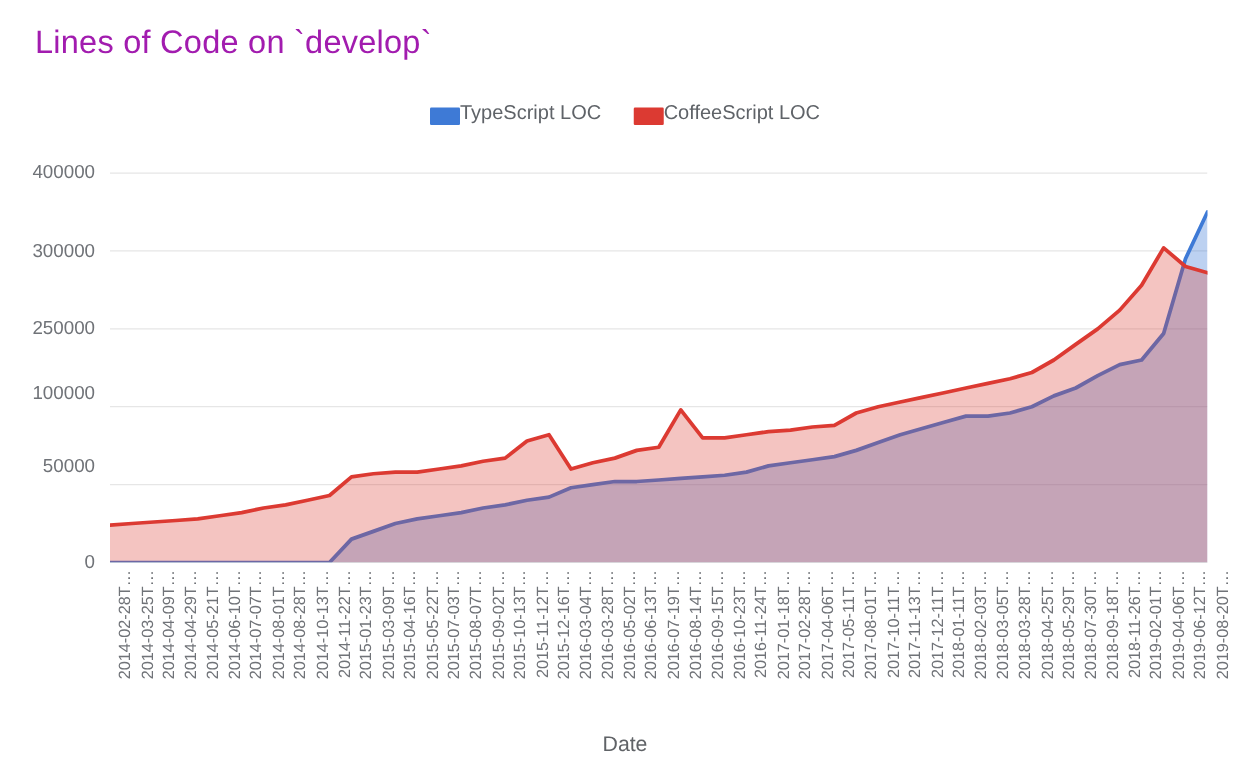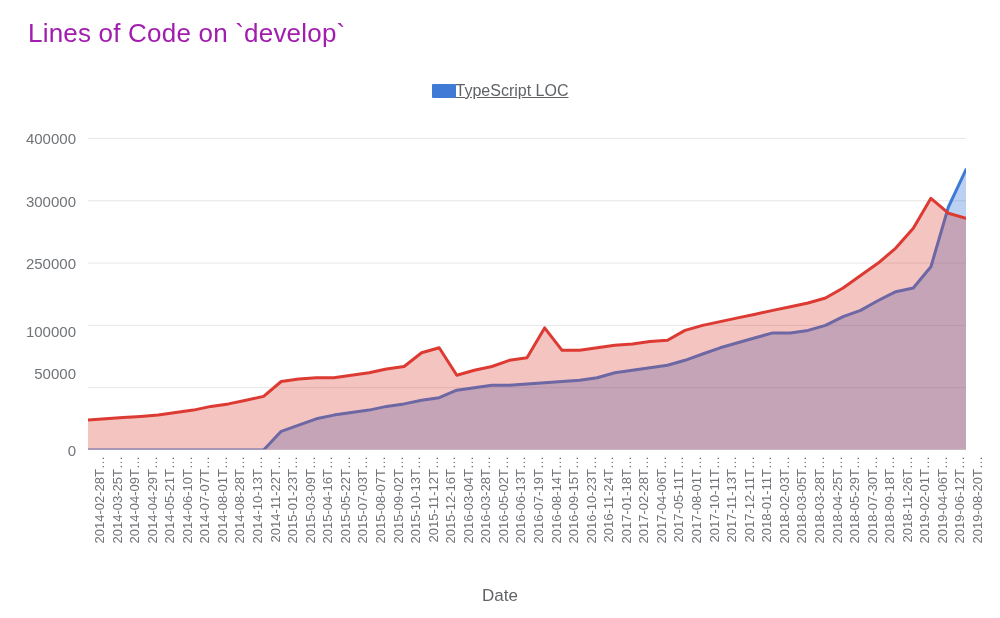--- a/index.html
+++ b/index.html
@@ -28,23 +28,22 @@
     left: 0;
     width: 1000px;
     display: flex;
     justify-content: center;
     gap: 26px;
     font-size: 16px;
     color: #5f6368;
   }
   .legend .item {
     display: flex;
-    align-items: center;
+    align-items: flex-end;
     gap: 0;
-    text-decoration: underline;
   }
   .legend .swatch {
     width: 24px;
     height: 14px;
     border-radius: 1px;
     display: inline-block;
   }
 
   .plot {
     position: absolute;
@@ -110,26 +109,30 @@
 </head>
 <body>
 
 <div class="title">Lines of Code on `develop`</div>
 
 <div class="legend">
   <div class="item">
     <span class="swatch" style="background:#3e7ad6"></span>
     <span>TypeScript LOC</span>
   </div>
+  <div class="item">
+    <span class="swatch" style="background:#dc3a32"></span>
+    <span>CoffeeScript LOC</span>
+  </div>
 </div>
 
 <div class="y-ticks" id="y-ticks">
     <div class="tick" style="top: 324px;">0</div>
     <div class="tick" style="top: 247px;">50000</div>
-    <div class="tick" style="top: 205px;">100000</div>
+    <div class="tick" style="top: 189px;">100000</div>
     <div class="tick" style="top: 137.077px;">250000</div>
     <div class="tick" style="top: 74.7692px;">300000</div>
     <div class="tick" style="top: 12.4615px;">400000</div>
   </div>
 
 <div class="plot">
   <svg id="plot-svg" width="878" height="324" viewBox="0 0 878 324" preserveAspectRatio="none">
       <line x1="0" x2="878" y1="324" y2="324" class="grid-line"></line>
       <line x1="0" x2="878" y1="261.6923076923077" y2="261.6923076923077" class="grid-line"></line>
       <line x1="0" x2="878" y1="199.38461538461536" y2="199.38461538461536" class="grid-line"></line>

